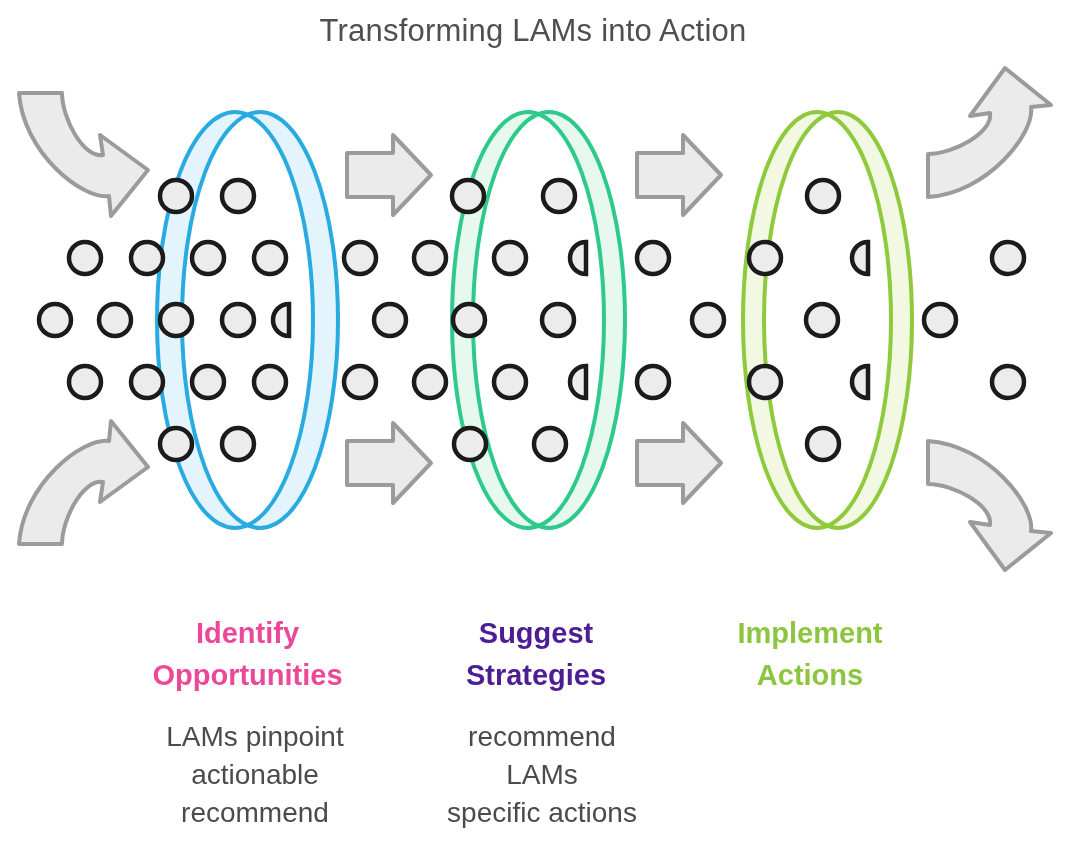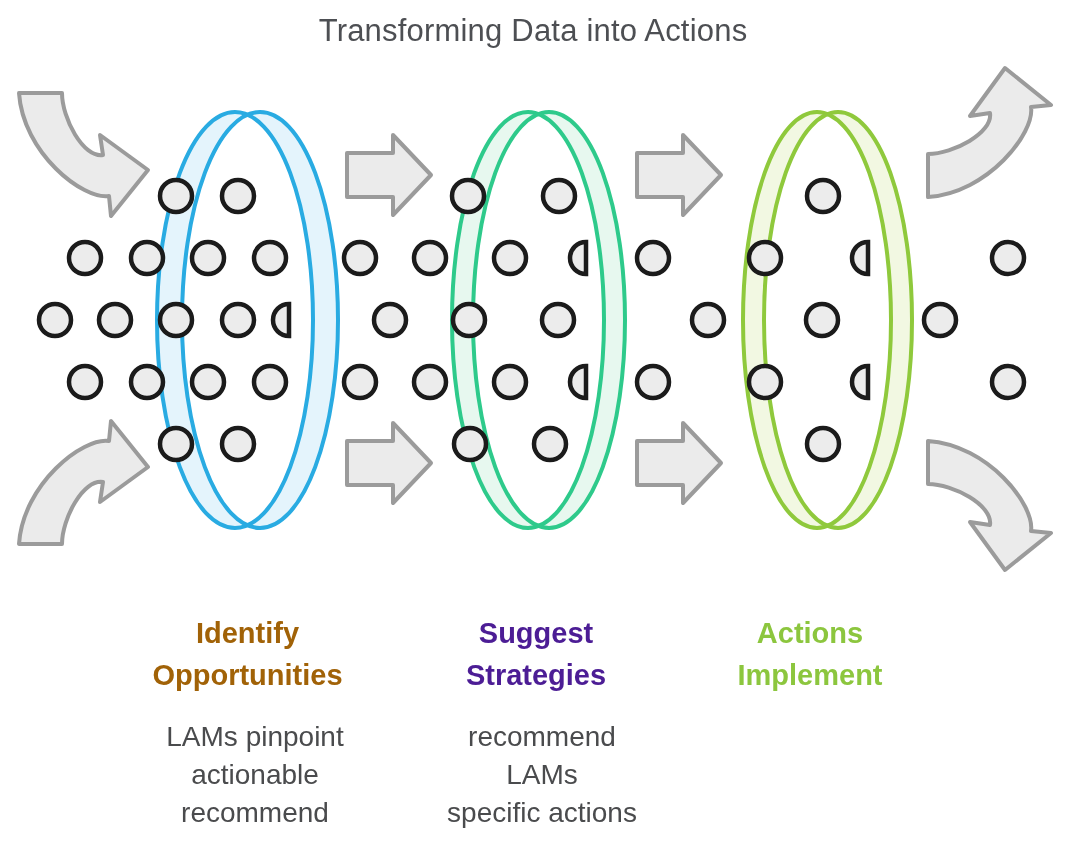--- a/index.html
+++ b/index.html
@@ -22,21 +22,21 @@
   }
   .stage-desc{font-size:28px;line-height:38px;color:#4a4b4d;margin-top:22px;text-align:center;}
   .col1 .stage-desc{padding-left:15px;}
   .col2 .stage-desc{padding-left:12px;}
   .col3 .stage-desc{padding-left:8px;}
 </style>
 </head>
 <body>
 
 <div class="canvas">
-  <div class="title">Transforming Data into Actions</div>
+  <div class="title">Transforming LAMs into Action</div>
 
   <svg id="diagram-svg" width="1066" height="580" viewBox="0 0 1066 580" xmlns="http://www.w3.org/2000/svg">
     <g id="arrows-layer">
         <path fill="#ebebeb" stroke="#9b9b9b" stroke-width="4" stroke-linejoin="round" d="M0,18 L46,18 L46,0 L84,40 L46,80 L46,62 L0,62 Z" transform="translate(347,135)"></path>
         <path fill="#ebebeb" stroke="#9b9b9b" stroke-width="4" stroke-linejoin="round" d="M0,18 L46,18 L46,0 L84,40 L46,80 L46,62 L0,62 Z" transform="translate(347,423)"></path>
         <path fill="#ebebeb" stroke="#9b9b9b" stroke-width="4" stroke-linejoin="round" d="M0,18 L46,18 L46,0 L84,40 L46,80 L46,62 L0,62 Z" transform="translate(637,135)"></path>
         <path fill="#ebebeb" stroke="#9b9b9b" stroke-width="4" stroke-linejoin="round" d="M0,18 L46,18 L46,0 L84,40 L46,80 L46,62 L0,62 Z" transform="translate(637,423)"></path>
         <path fill="#ebebeb" stroke="#9b9b9b" stroke-width="4" stroke-linejoin="round" d="M1,0 L44,0 C44,25 65,65 85,62 L82,42 L130,77 L93,123 L91,103 C65,107 5,60 1,0 Z" transform="translate(18,93)"></path>
         <path fill="#ebebeb" stroke="#9b9b9b" stroke-width="4" stroke-linejoin="round" d="M1,0 L44,0 C44,25 65,65 85,62 L82,42 L130,77 L93,123 L91,103 C65,107 5,60 1,0 Z" transform="matrix(1,0,0,-1,18,544)"></path>
         <path fill="#ebebeb" stroke="#9b9b9b" stroke-width="4" stroke-linejoin="round" d="M1,0 L44,0 C44,25 65,65 85,62 L82,42 L130,77 L93,123 L91,103 C65,107 5,60 1,0 Z" transform="matrix(0,-1,1,0,928,198)"></path>
@@ -103,21 +103,21 @@
         <path d="M289,304 A16,16 0 0 0 289,336 Z" fill="#ececec" stroke="#1b1b1b" stroke-width="4.5"></path>
         <path d="M586,242 A16,16 0 0 0 586,274 Z" fill="#ececec" stroke="#1b1b1b" stroke-width="4.5"></path>
         <path d="M868,242 A16,16 0 0 0 868,274 Z" fill="#ececec" stroke="#1b1b1b" stroke-width="4.5"></path>
         <path d="M586,366 A16,16 0 0 0 586,398 Z" fill="#ececec" stroke="#1b1b1b" stroke-width="4.5"></path>
         <path d="M868,366 A16,16 0 0 0 868,398 Z" fill="#ececec" stroke="#1b1b1b" stroke-width="4.5"></path>
       </g>
   </svg>
 
   <div class="labels">
     <div class="stage-col col1">
-      <div class="stage-heading" style="color: #a16207;">
+      <div class="stage-heading" style="color: #ec4899;">
         <div>Identify</div>
         <div>Opportunities</div>
       </div>
       <div class="stage-desc">
         <div>LAMs pinpoint</div>
         <div>actionable</div>
         <div>recommend</div>
       </div>
     </div>
 
@@ -128,18 +128,18 @@
       </div>
       <div class="stage-desc">
         <div>recommend</div>
         <div>LAMs</div>
         <div>specific actions</div>
       </div>
     </div>
 
     <div class="stage-col col3">
       <div class="stage-heading" style="color: rgb(140, 198, 62);">
+        <div>Implement</div>
         <div>Actions</div>
-        <div>Implement</div>
       </div>
     </div>
   </div>
 </div>
 
 </body></html>

